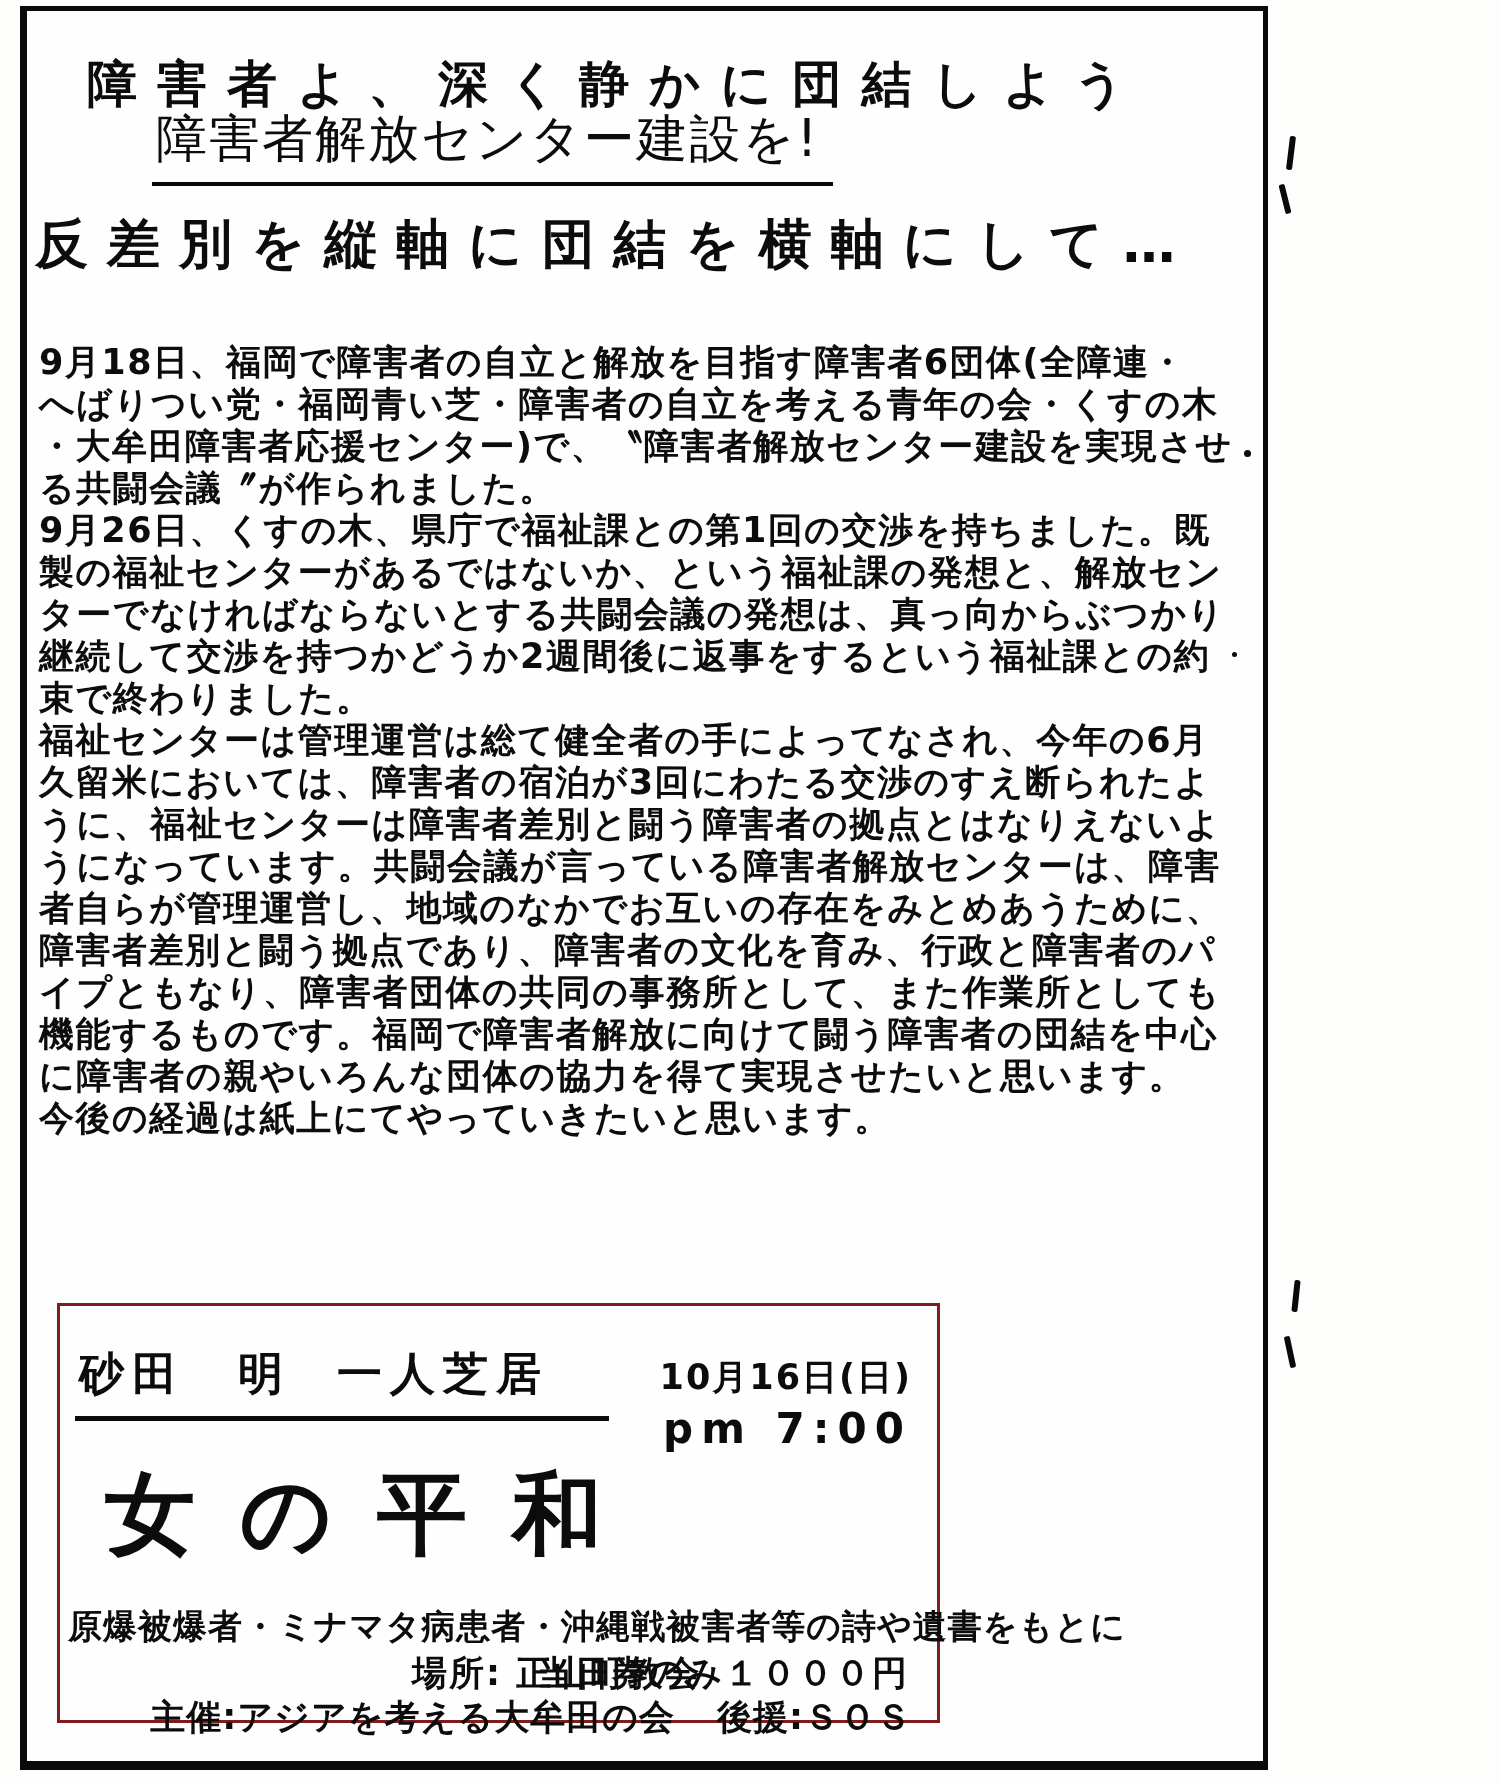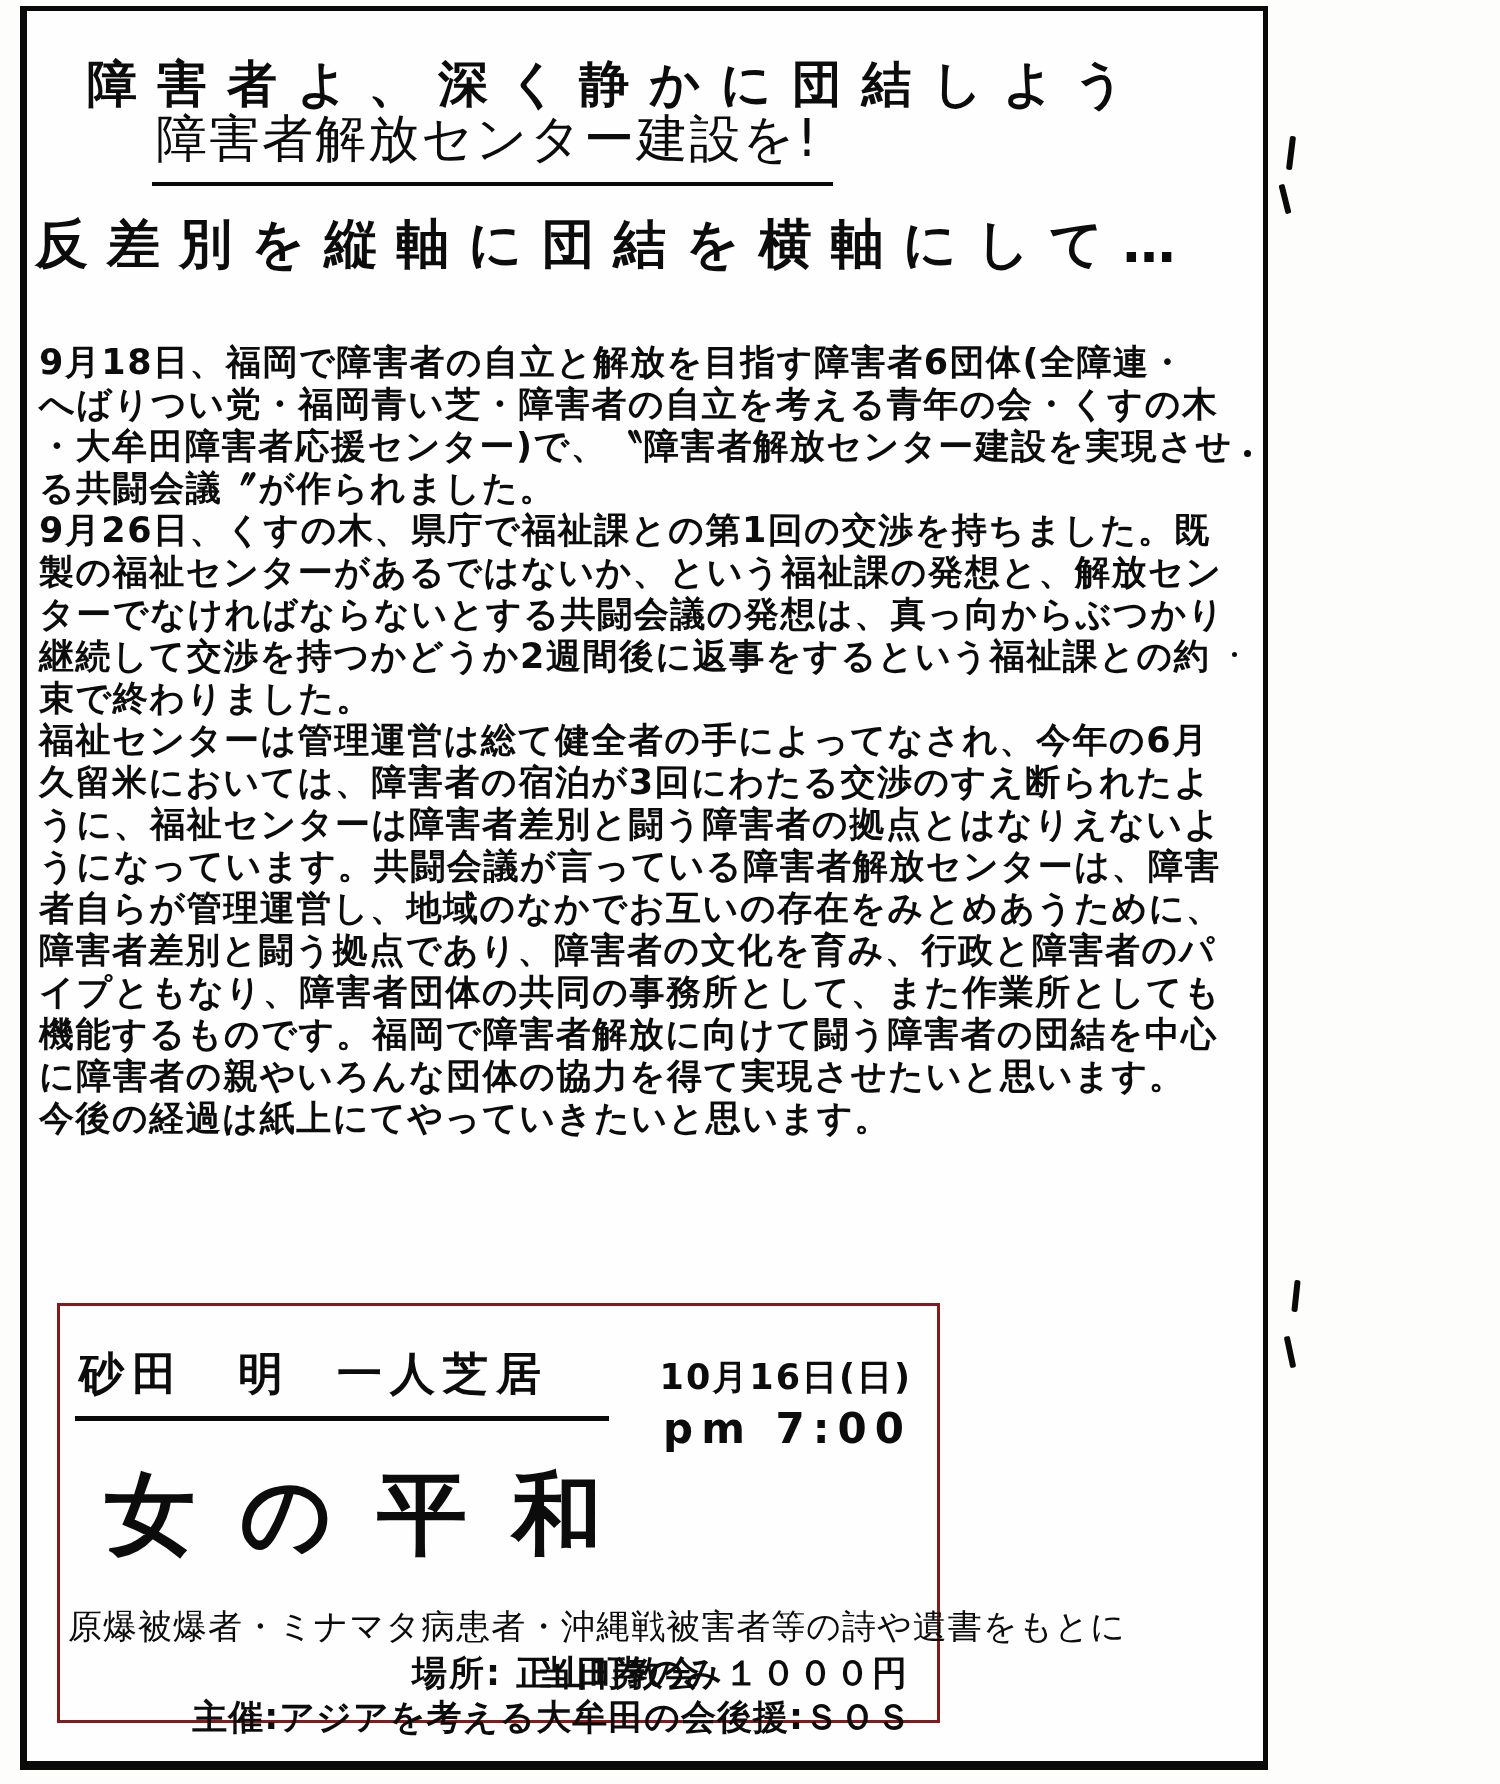--- a/index.html
+++ b/index.html
@@ -122,21 +122,21 @@
     font-size: 90px;
     font-weight: 600;
     letter-spacing: 45px;
     white-space: nowrap;
   }
   .event-desc {
     position: absolute;
     left: 8px;
     top: 298px;
     font-size: 34px;
-    font-weight: 400;
+    font-weight: 700;
     letter-spacing: 1px;
     white-space: nowrap;
   }
   .event-venue {
     position: absolute;
     left: 352px;
     top: 344px;
     font-size: 35px;
     font-weight: 600;
     letter-spacing: 2px;
@@ -154,21 +154,21 @@
   .event-org-line {
     position: absolute;
     right: 25px;
     top: 388px;
     font-size: 35px;
     font-weight: 600;
     letter-spacing: 1px;
     white-space: nowrap;
     text-align: right;
   }
-  .event-org-line .support { }
+  .event-org-line .support { margin-left: 42px; }
   .artifact {
     position: absolute;
     background: #0a0a0a;
     border-radius: 2px;
   }
   .a-tick1 { left: 1288px; top: 136px; width: 6px; height: 34px; transform: rotate(7deg); }
   .a-tick2 { left: 1282px; top: 184px; width: 6px; height: 30px; transform: rotate(-14deg); }
   .a-dot1  { left: 1244px; top: 450px; width: 7px; height: 7px; border-radius: 50%; }
   .a-dot2  { left: 1232px; top: 652px; width: 5px; height: 5px; border-radius: 50%; }
   .a-tick3 { left: 1293px; top: 1280px; width: 6px; height: 32px; transform: rotate(6deg); }

